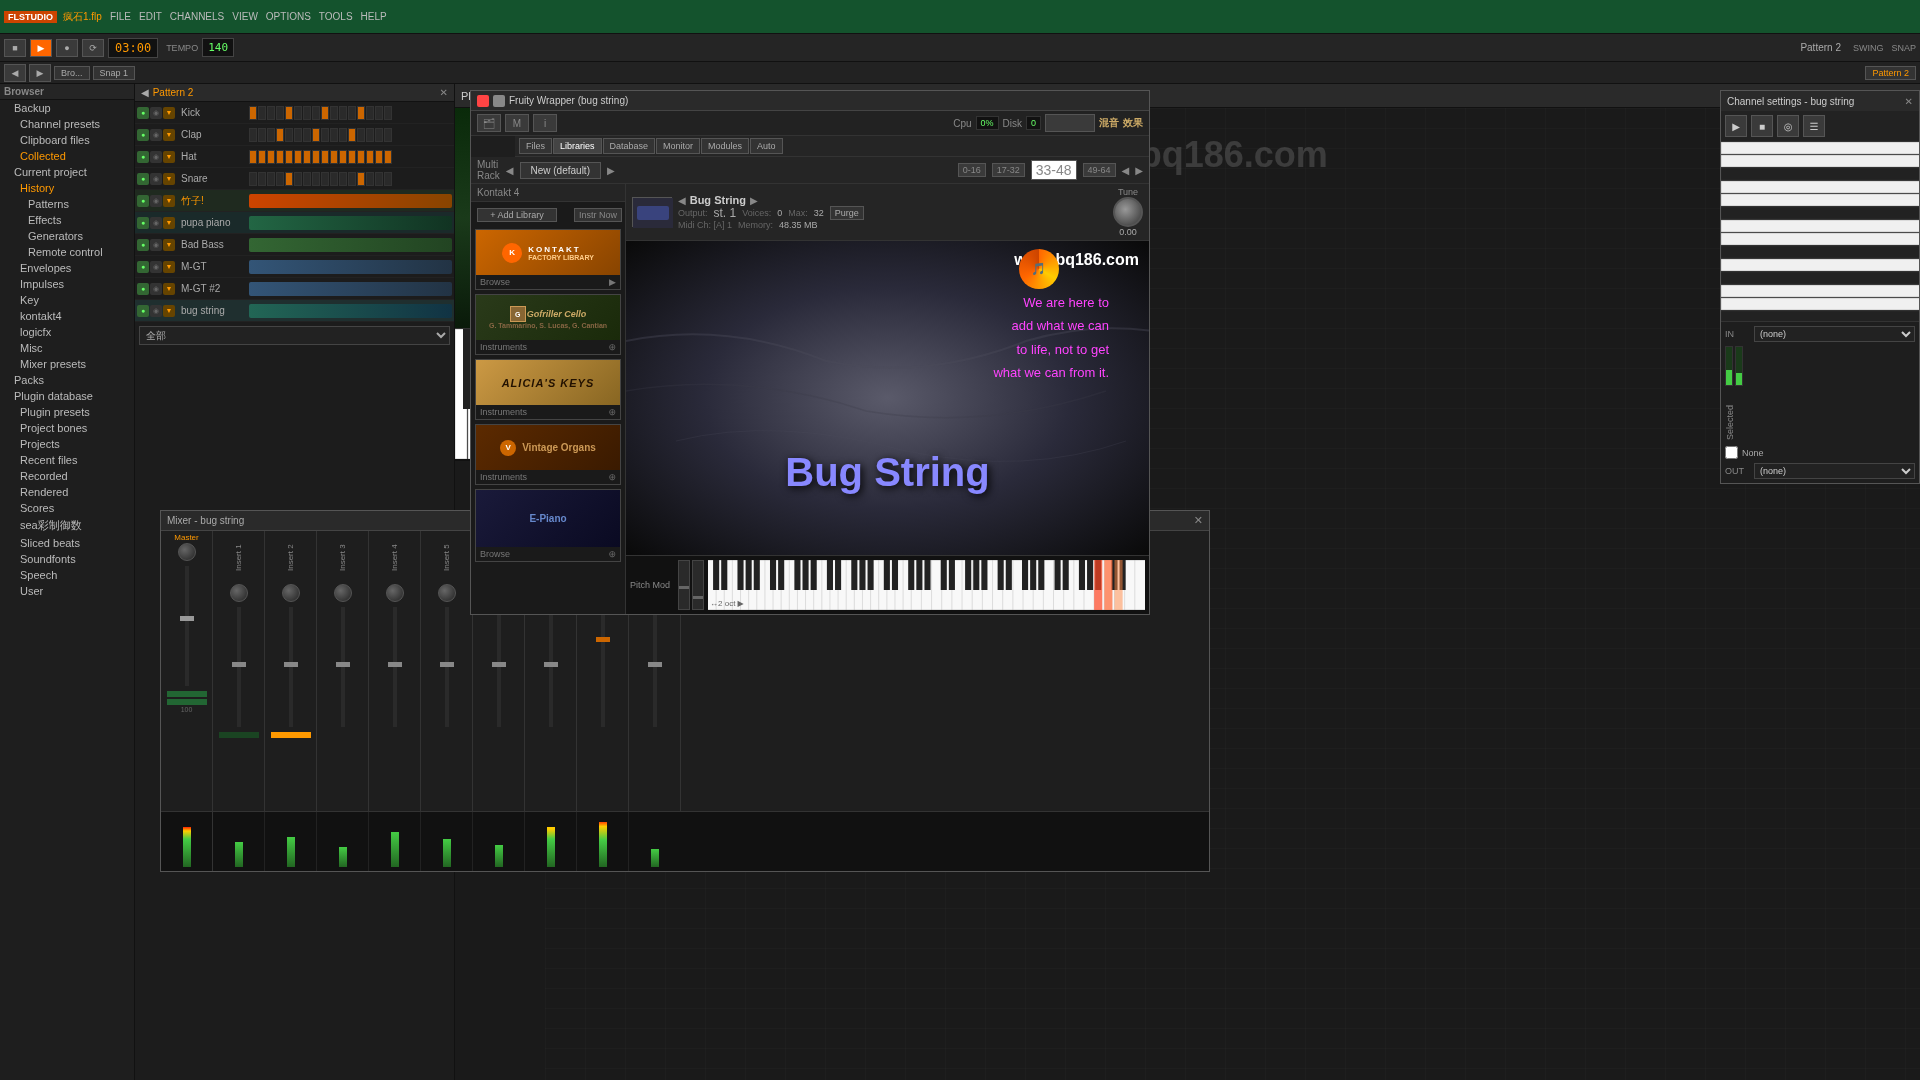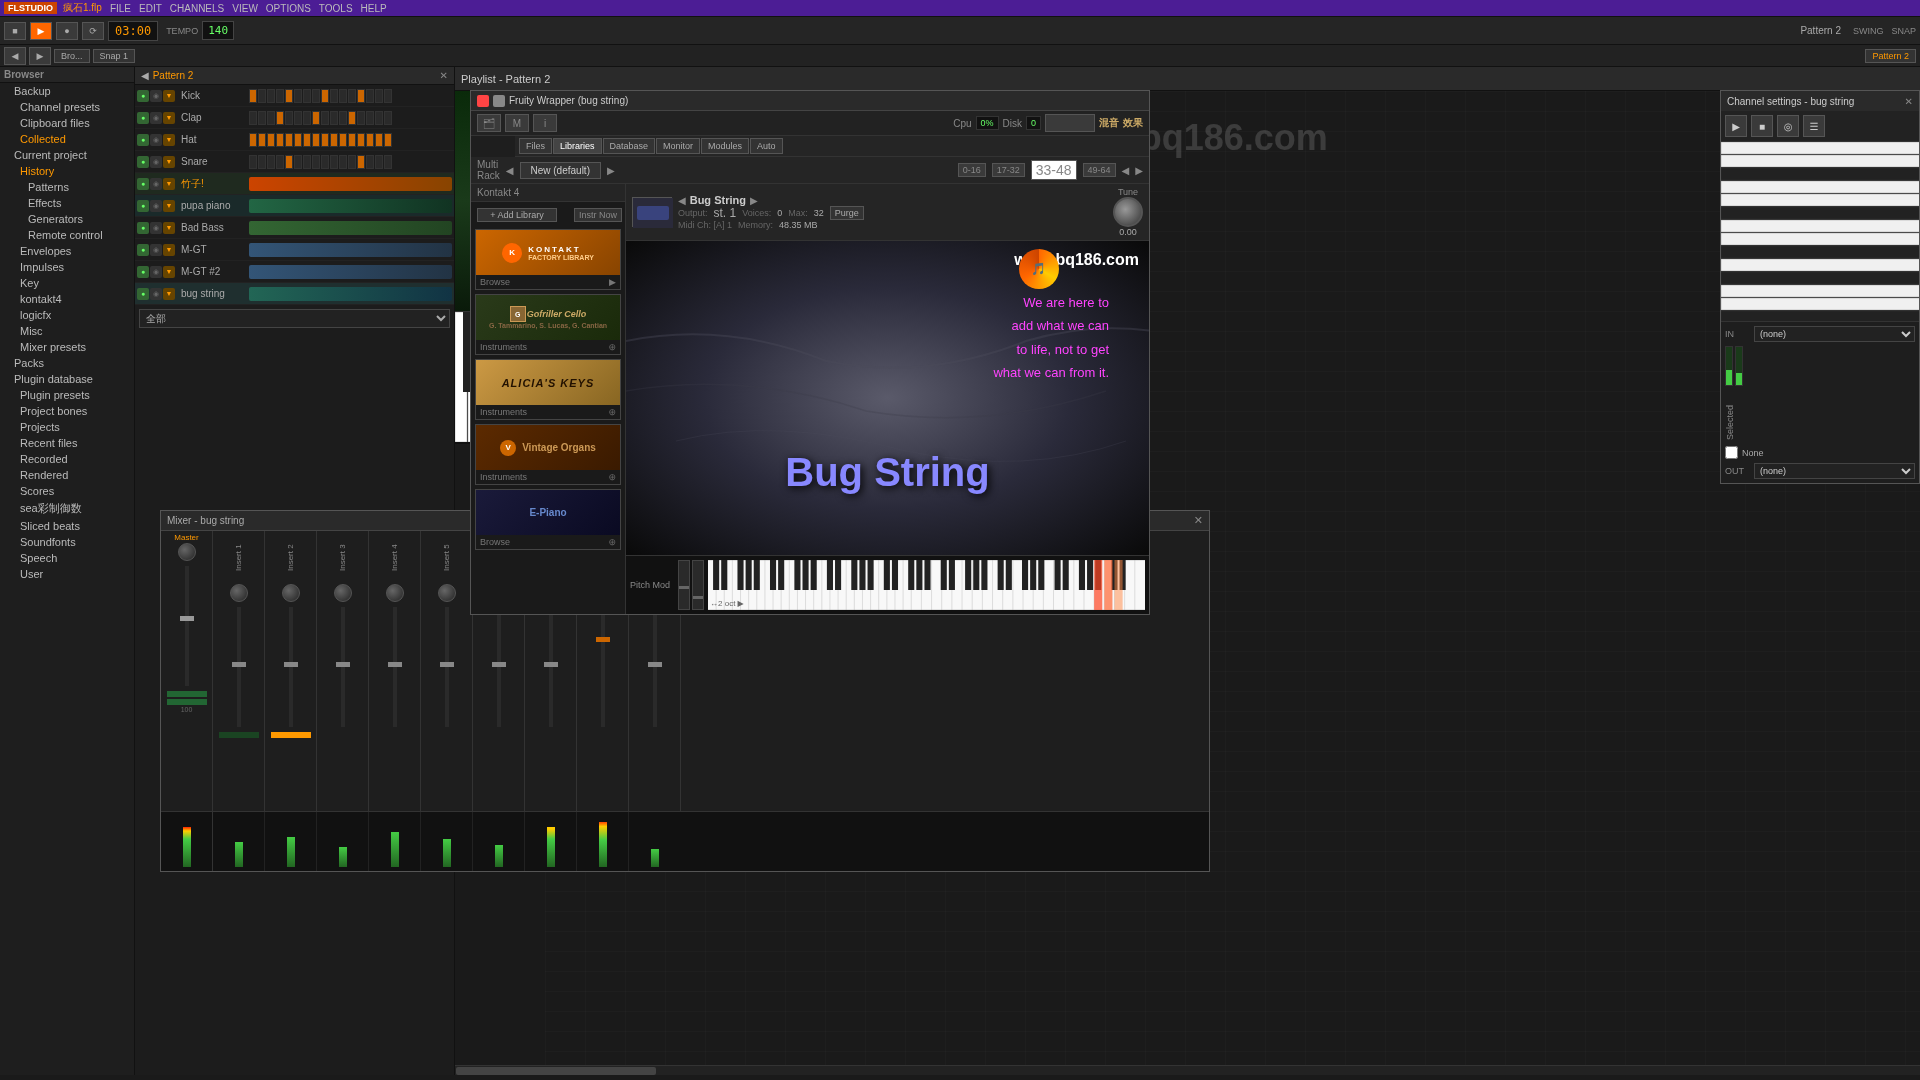--- a/index.html
+++ b/index.html
@@ -8,22 +8,22 @@
       height: 1080px;
       background: #1a1a1a;
       font-family: 'Arial', sans-serif;
       font-size: 11px;
       color: #ccc;
       overflow: hidden;
     }
 
     
     .top-bar {
-      background: #4c1d95;
-      height: 17px;
+      background: #14532d;
+      height: 34px;
       display: flex;
       align-items: center;
       padding: 0 4px;
       border-bottom: 1px solid #111;
     }
     .fl-logo {
       background: #cc4400;
       color: white;
       font-weight: bold;
       font-size: 9px;
@@ -890,21 +890,21 @@
             <div style="font-size:10px;font-weight:bold;color:#cc9955;">Vintage Organs</div>
           </div>
         </div>
         <div class="library-card-footer">
           <span style="cursor:pointer;">Instruments</span>
           <span style="font-size:9px;color:#666;">⊕</span>
         </div>
       </div>
 
       <div class="library-card">
-        <div class="library-card-banner" style="background:linear-gradient(135deg,#1a1a3a,#0a0a22);height:45px;display:flex;justify-content:center;flex-direction:column;">
+        <div class="library-card-banner" style="background:linear-gradient(135deg,#1a1a3a,#0a0a22);height:57px;display:flex;justify-content:center;flex-direction:column;">
           <div style="font-size:10px;color:#6688cc;font-weight:bold;">E-Piano</div>
         </div>
         <div class="library-card-footer">
           <span style="cursor:pointer;">Browse</span>
           <span style="font-size:9px;color:#666;">⊕</span>
         </div>
       </div>
     </div>
 
     <div style="flex:1;display:flex;flex-direction:column;">

